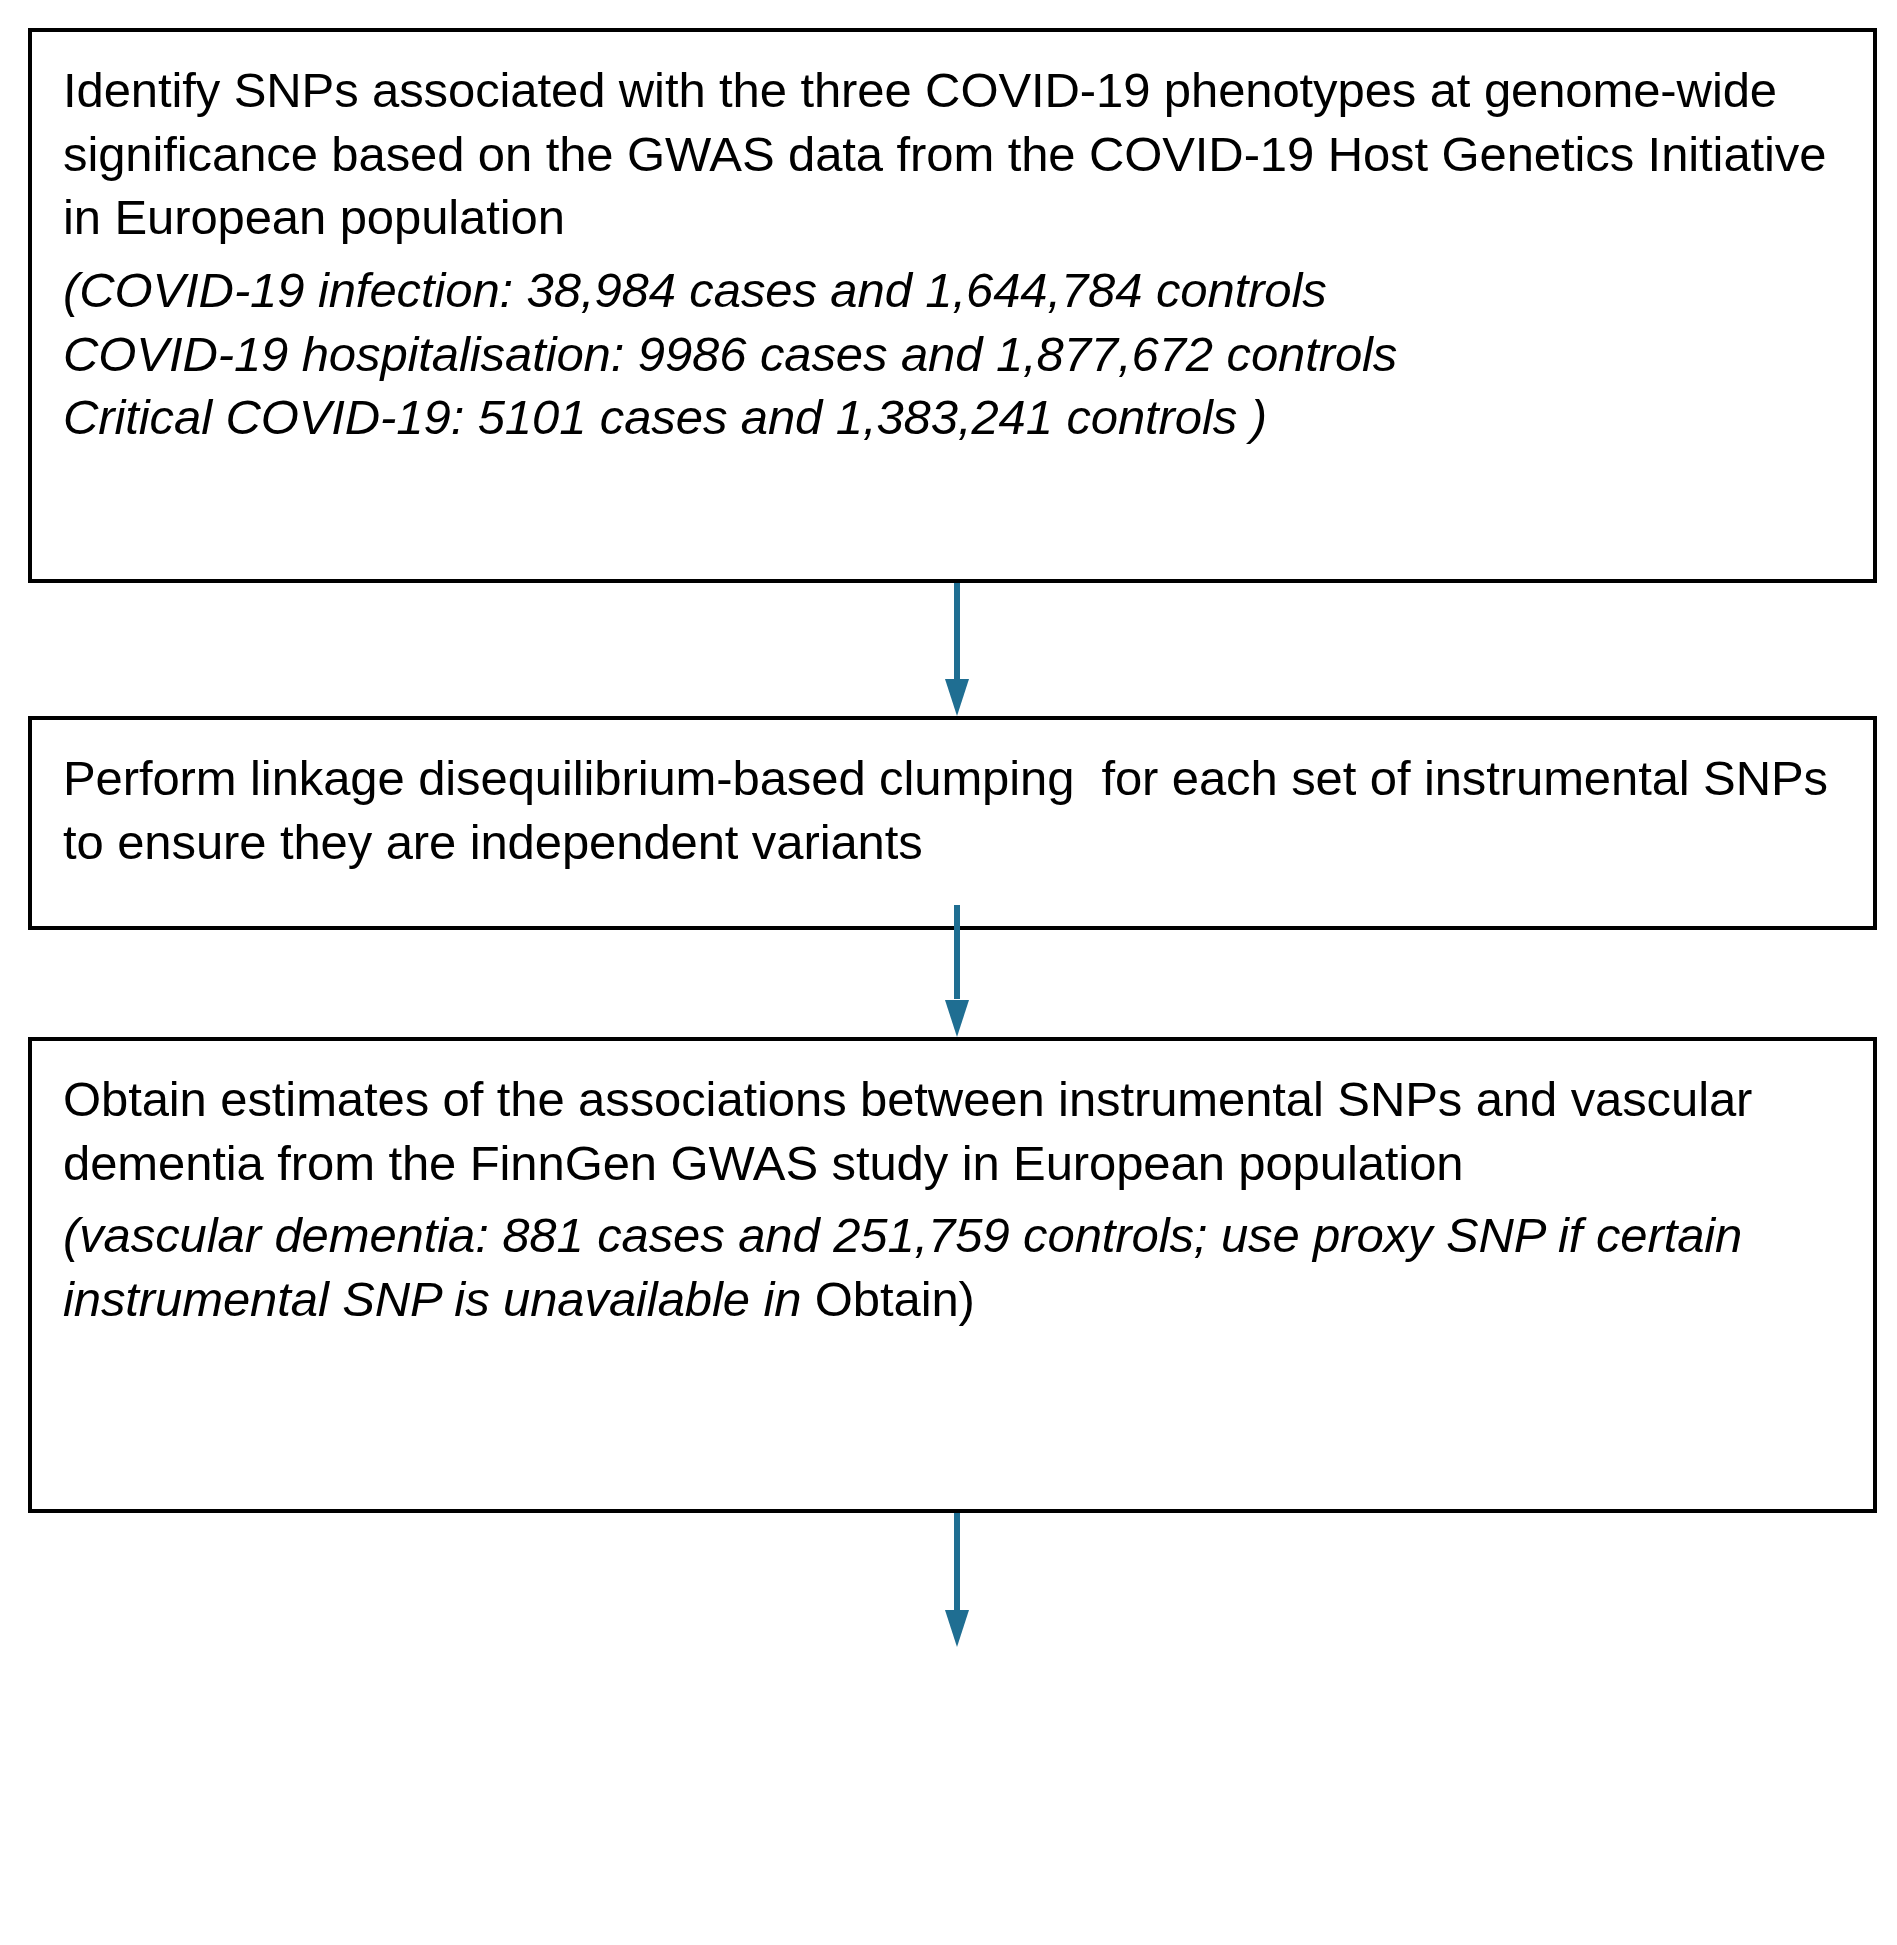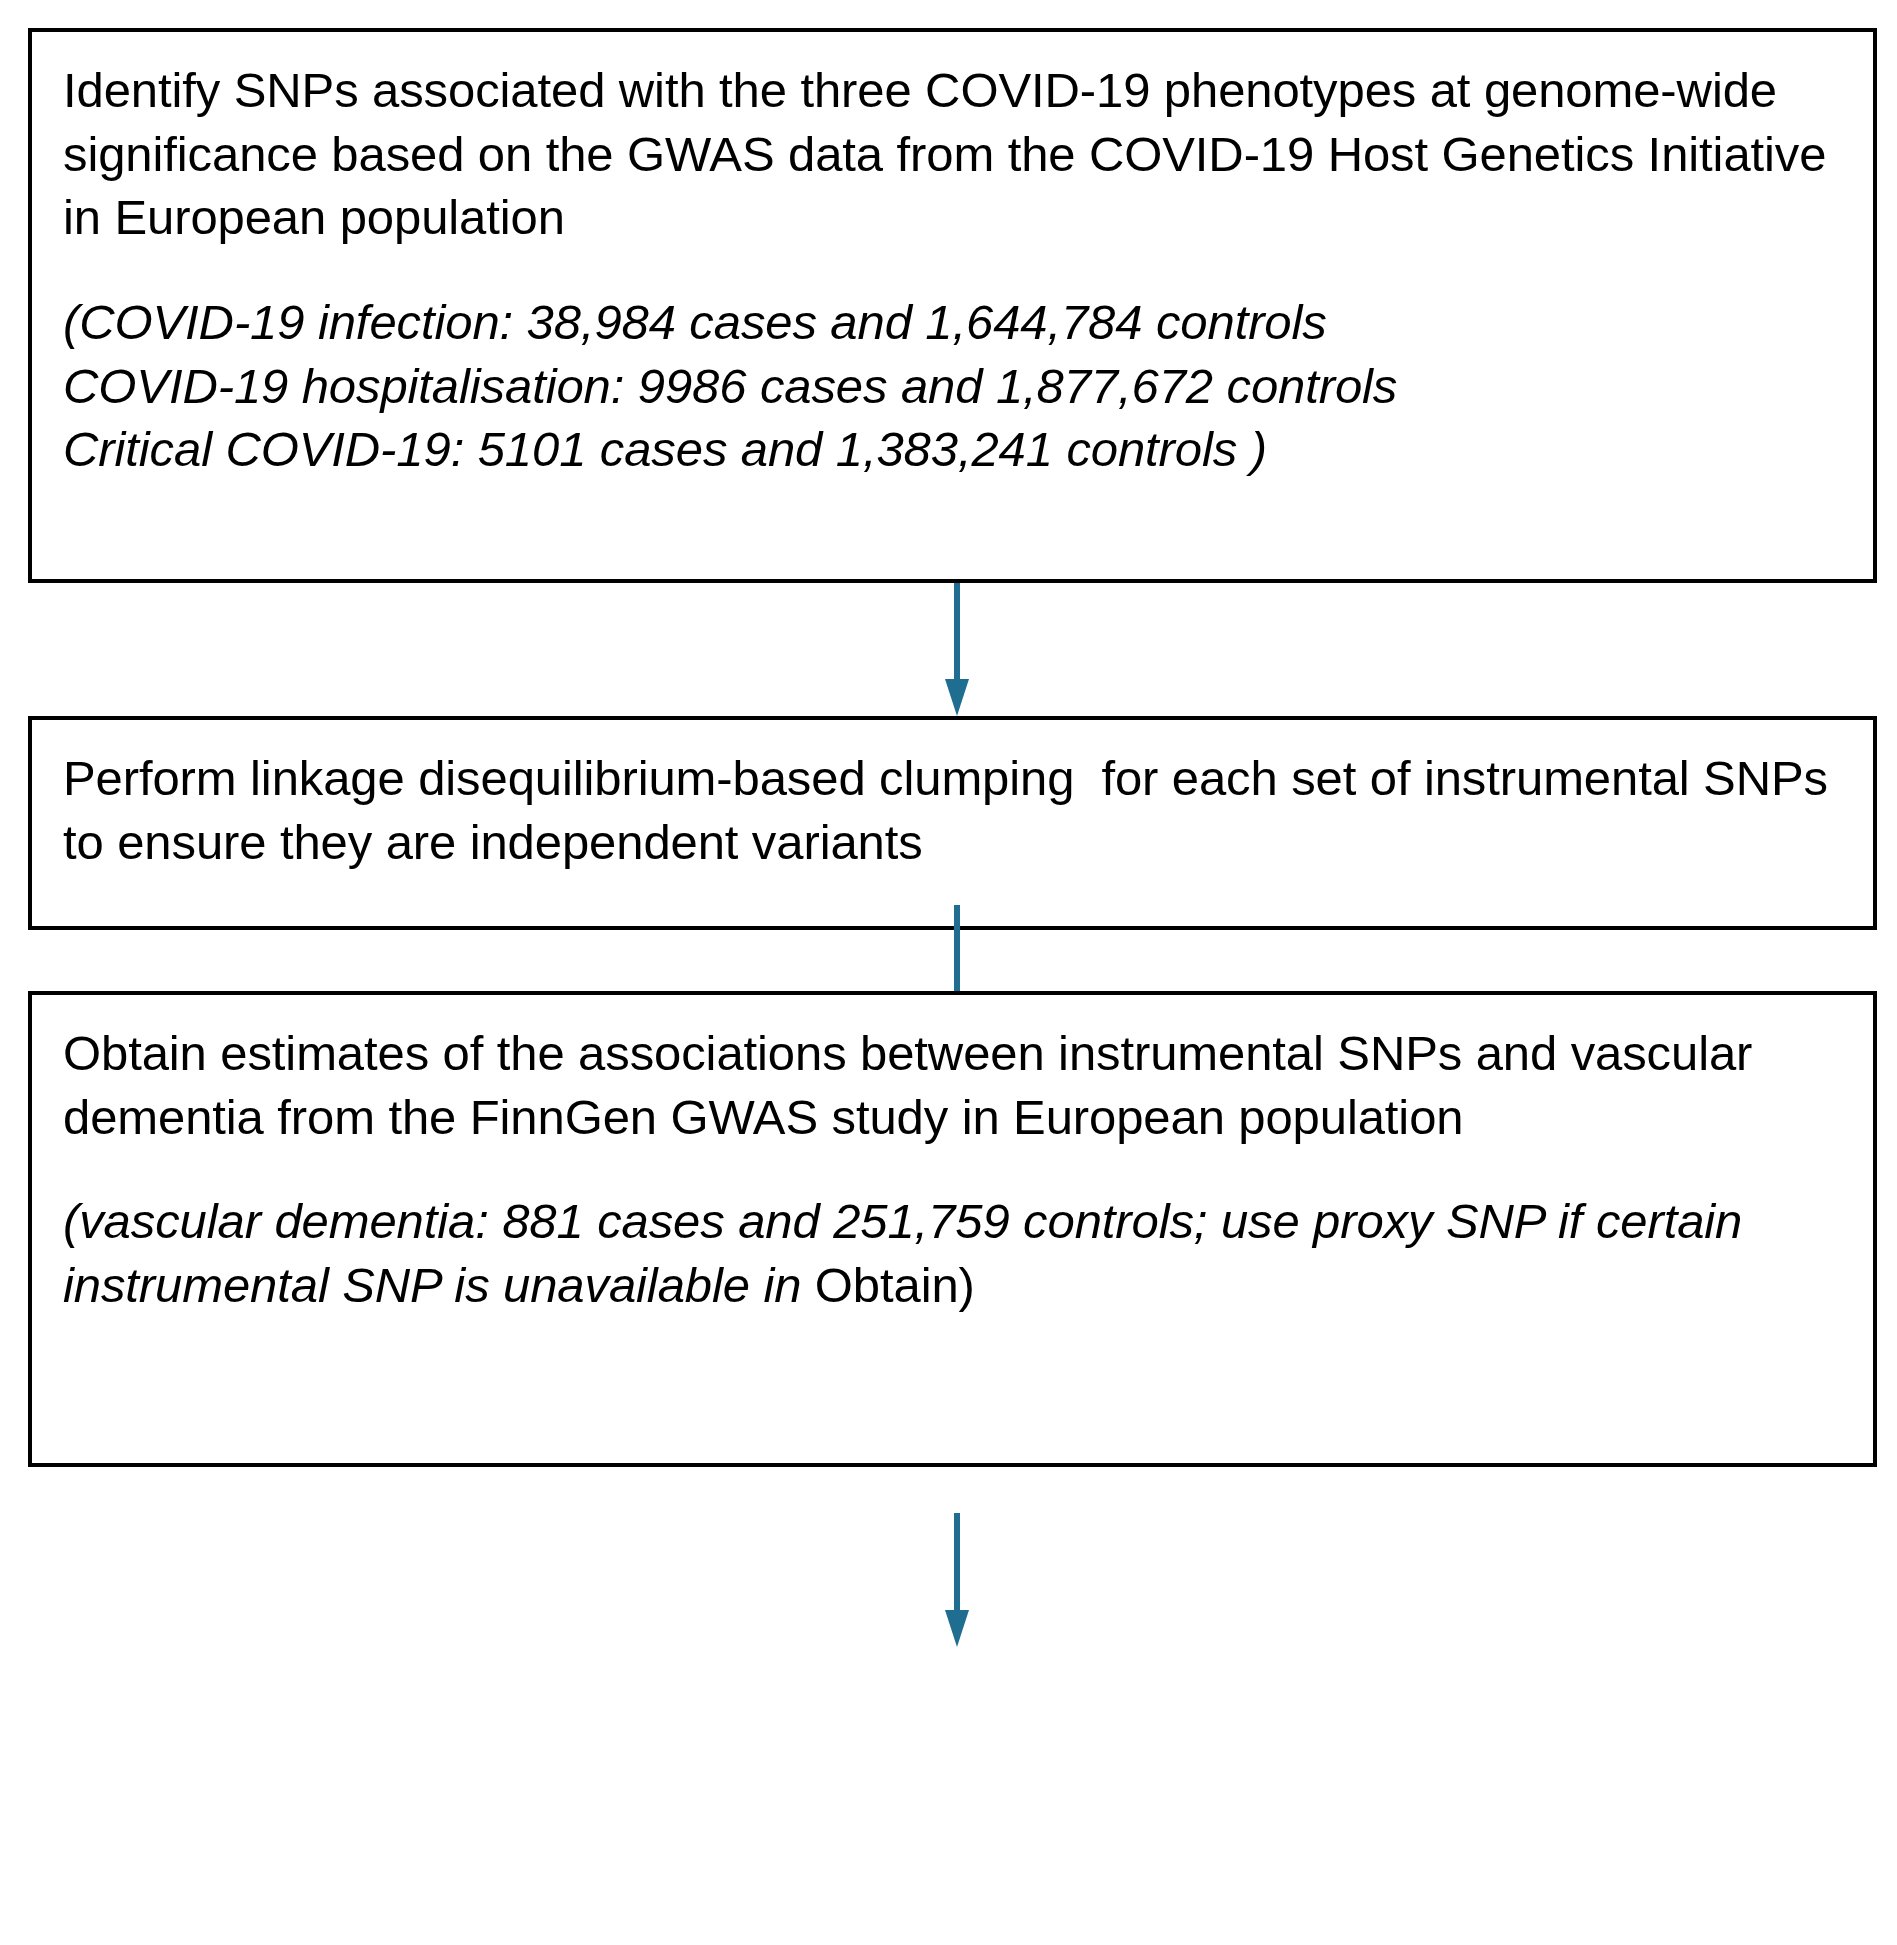--- a/index.html
+++ b/index.html
@@ -38,21 +38,21 @@
     letter-spacing: -0.1px;
     white-space: pre-wrap;
   }
 
   .box-note {
     font-size: 49px;
     line-height: 1.30;
     letter-spacing: -0.1px;
     font-style: italic;
     white-space: pre-wrap;
-    margin-top: 41px;
+    margin-top: 9px;
   }
 
   .box-note .upright {
     font-style: normal;
   }
 
   
   .arrow {
     position: absolute;
     left: 945px;
@@ -72,21 +72,21 @@
     width: 0;
     height: 0;
     border-left: 12px solid transparent;
     border-right: 12px solid transparent;
     border-top: 37px solid #1F6E92;
   }
 
   
   #box-1 { top: 28px;   height: 555px;  }
   #box-2 { top: 716px; height: 214px;  }
-  #box-3 { top: 991px; height: 476px;  }
+  #box-3 { top: 1037px; height: 476px;  }
   #box-4 { top: 1647px; height: 268px;  }
 
   #arrow-1 { top: 583px;  height: 133px; }
   #arrow-2 { top: 905px; height: 132px; }
   #arrow-3 { top: 1513px; height: 134px; }
 </style>
 </head>
 <body>
 
 <div id="flowchart">

